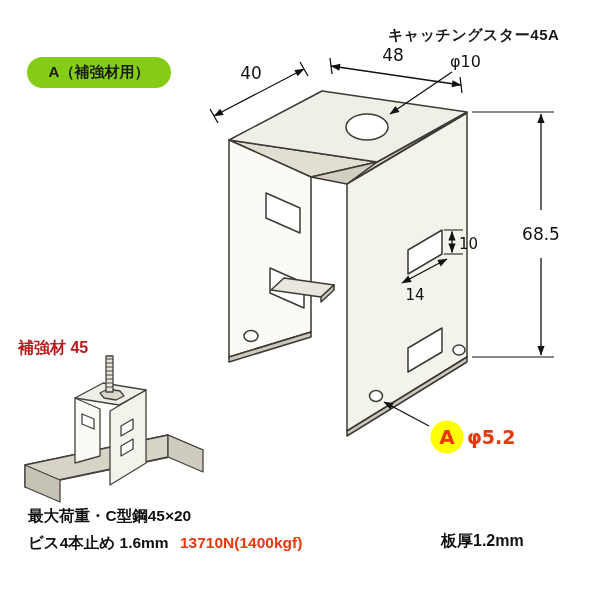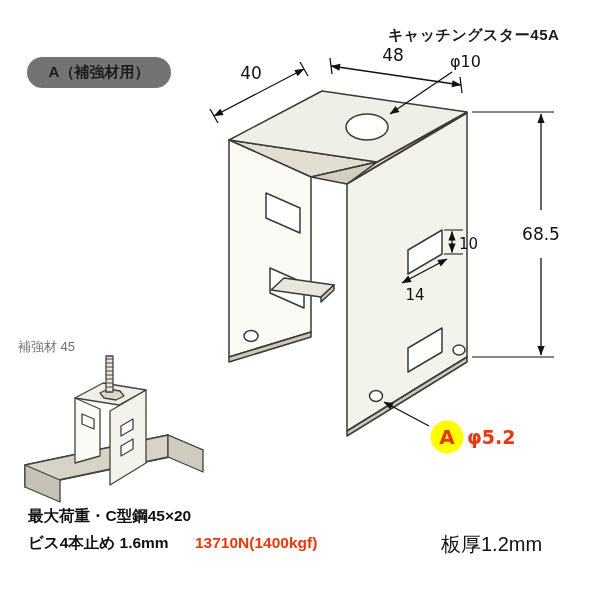--- a/index.html
+++ b/index.html
@@ -11,40 +11,40 @@
   }
   #app { position:absolute; inset:0; width:600px; height:600px; background:#fff; }
   #diagram { position:absolute; left:0; top:0; }
 
   .title {
     position:absolute; top:26px; left:388px;
     font-size:15px; font-weight:600; letter-spacing:.5px; color:#1a1a1a;text-align:center;
   }
   .badge {
     position:absolute; top:57px; left:27px; width:144px; height:31px;
-    background:#737373; border-radius:16px;
+    background:#84cc16; border-radius:16px;
     display:flex; align-items:center; justify-content:center;
     font-size:15px; font-weight:700; color:#1a1a1a;
   }
   .inset-label {
     position:absolute; top:338px; left:18px;
-    font-size:13px; font-weight:400; color:#737373;
+    font-size:16px; font-weight:700; color:#b91c1c;
   }
   .f1 {
     position:absolute; top:506px; left:28px;
     font-size:15.5px; font-weight:700; color:#111;
   }
   .f2 {
     position:absolute; top:533px; left:28px;
     font-size:15.5px; font-weight:700; color:#111;
   }
-  .f2 .red { color:#e8380d; margin-left:22px; }
+  .f2 .red { color:#e8380d; margin-left:7px; }
   .plate {
     position:absolute; top:531px; left:441px;
-    font-size:20px; font-weight:400; color:#111;
+    font-size:16px; font-weight:700; color:#111;
   }
 
   
   .t-dim   { font:16px "DejaVu Sans",sans-serif; fill:#111; }
   .t-dim-lg{ font:17px "DejaVu Sans",sans-serif; fill:#111; }
   .t-sm    { font:15px "DejaVu Sans",sans-serif; fill:#111; }
   .t-red   { font:700 19px "DejaVu Sans",sans-serif; fill:#e8380d; }
   .t-red-a { font:700 20px "DejaVu Sans",sans-serif; fill:#e8380d; }
 </style>
 </head>

